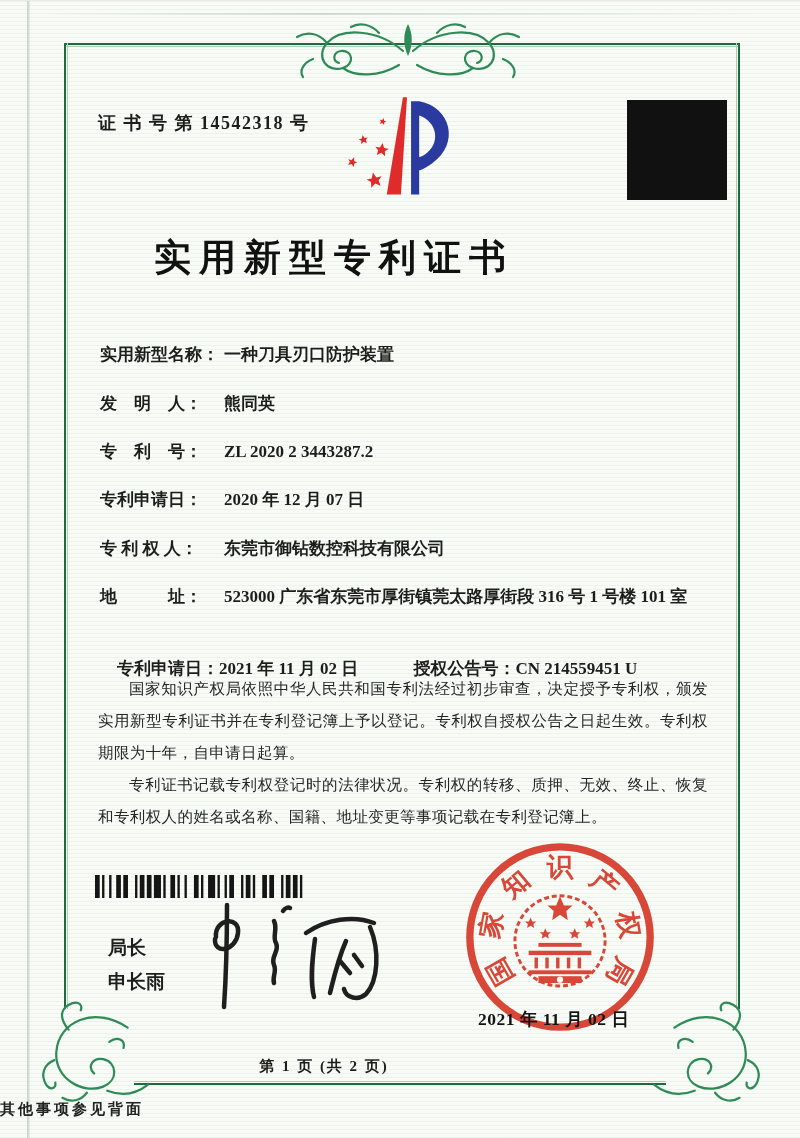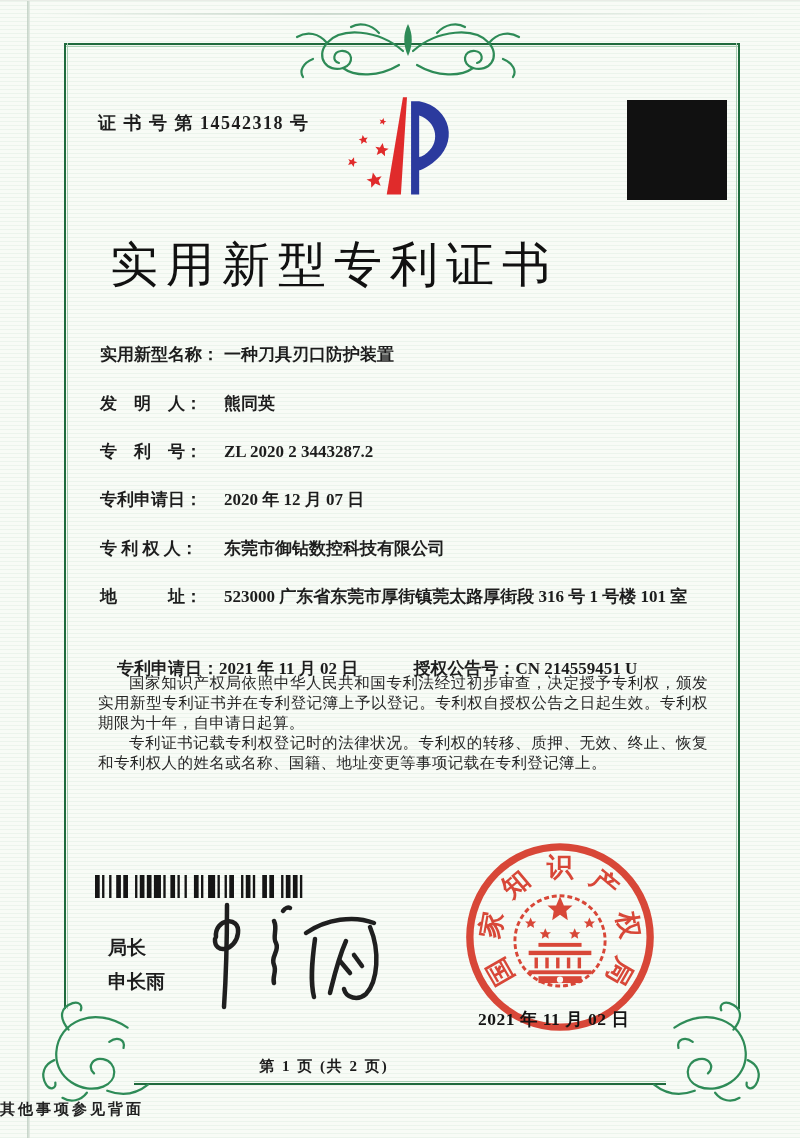--- a/index.html
+++ b/index.html
@@ -23,31 +23,31 @@
     background:linear-gradient(180deg,#1f6a3d 0 1.7px, rgba(0,0,0,0) 1.7px 2.8px, #a9cfb4 2.8px 4px); }
   .b-bottom { left:134px; top:1080px; width:532px; height:4px;
     background:linear-gradient(180deg,#a9cfb4 0 1.2px, rgba(0,0,0,0) 1.2px 2.3px, #1f6a3d 2.3px 4px); }
   .b-left   { left:64px; top:42px; width:4px; height:966px;
     background:linear-gradient(90deg,#1f6a3d 0 1.7px, rgba(0,0,0,0) 1.7px 2.8px, #a9cfb4 2.8px 4px); }
   .b-right  { left:736px; top:42px; width:4px; height:966px;
     background:linear-gradient(270deg,#1f6a3d 0 1.7px, rgba(0,0,0,0) 1.7px 2.8px, #a9cfb4 2.8px 4px); }
 
   .cert-no { left:98px; top:110px; font-size:18px; font-weight:600; letter-spacing:1.5px; }
   .title   { left:0; top:232px; width:668px; text-align:center;
-             font-size:48px; font-weight:400; letter-spacing:8px; color:#111; }
+             font-size:37px; font-weight:700; letter-spacing:8px; color:#111; }
 
   .field-row { left:100px; width:616px; font-size:17px; font-weight:600; line-height:1.35; }
   .field-label { display:inline-block; width:124px; white-space:pre; vertical-align:top; }
   .field-value { display:inline-block; width:486px; vertical-align:top; }
   .r1{top:343px;} .r2{top:392px;} .r3{top:440px;} .r4{top:488px;} .r5{top:537px;} .r6{top:585px;}
   .grant-row { left:100px; top:636px; width:616px; font-size:17px; font-weight:600; white-space:pre; }
   .grant-no  { position:absolute; left:288px; top:0; white-space:pre; }
 
   .paras { left:98px; top:672px; width:610px; }
-  .para  { font-size:15.5px; font-weight:500; line-height:20px; letter-spacing:.4px;
+  .para  { font-size:15.5px; font-weight:500; line-height:32px; letter-spacing:.4px;
            text-indent:2em; color:#262626; text-align:justify; }
 
   .barcode-box { left:95px; top:874px; width:212px; height:23px; }
   .signer-title { left:108px; top:934px; font-size:19px; font-weight:600; }
   .signer-name  { left:108px; top:968px; font-size:19px; font-weight:600;text-align:center; }
   .signature-svg { left:188px; top:898px; }
 
   .seal-svg { left:462px; top:838px; opacity:.93; }
   .seal-char { font-size:27px; font-weight:700; fill:#d63a2a; }
   .seal-date { left:478px; top:1006px; width:180px; font-size:17.5px; font-weight:700;

